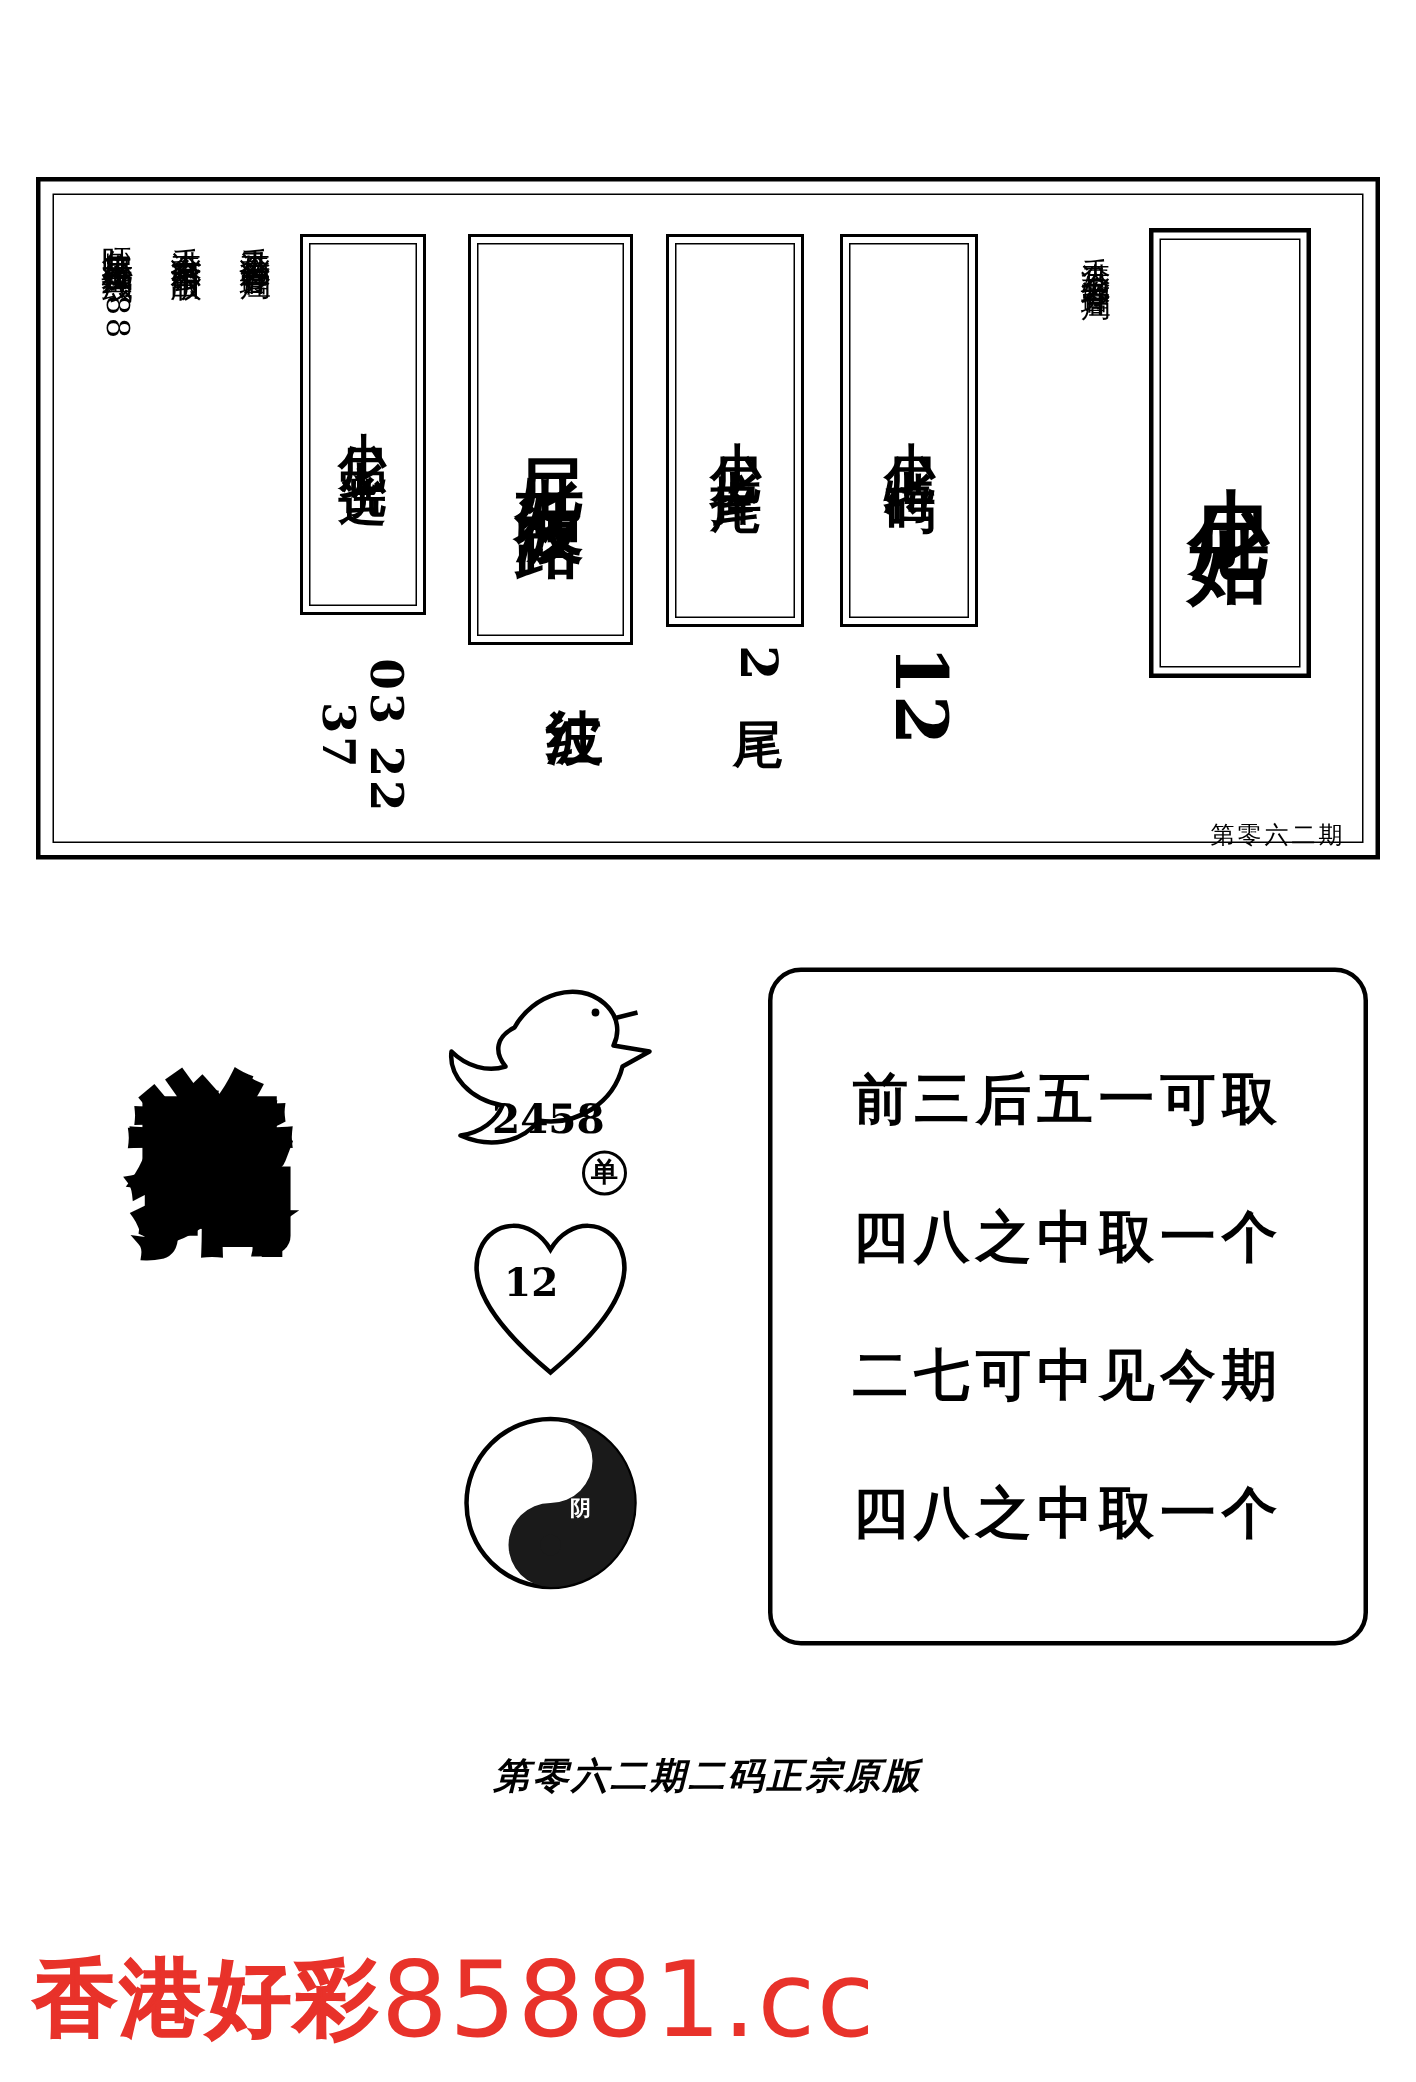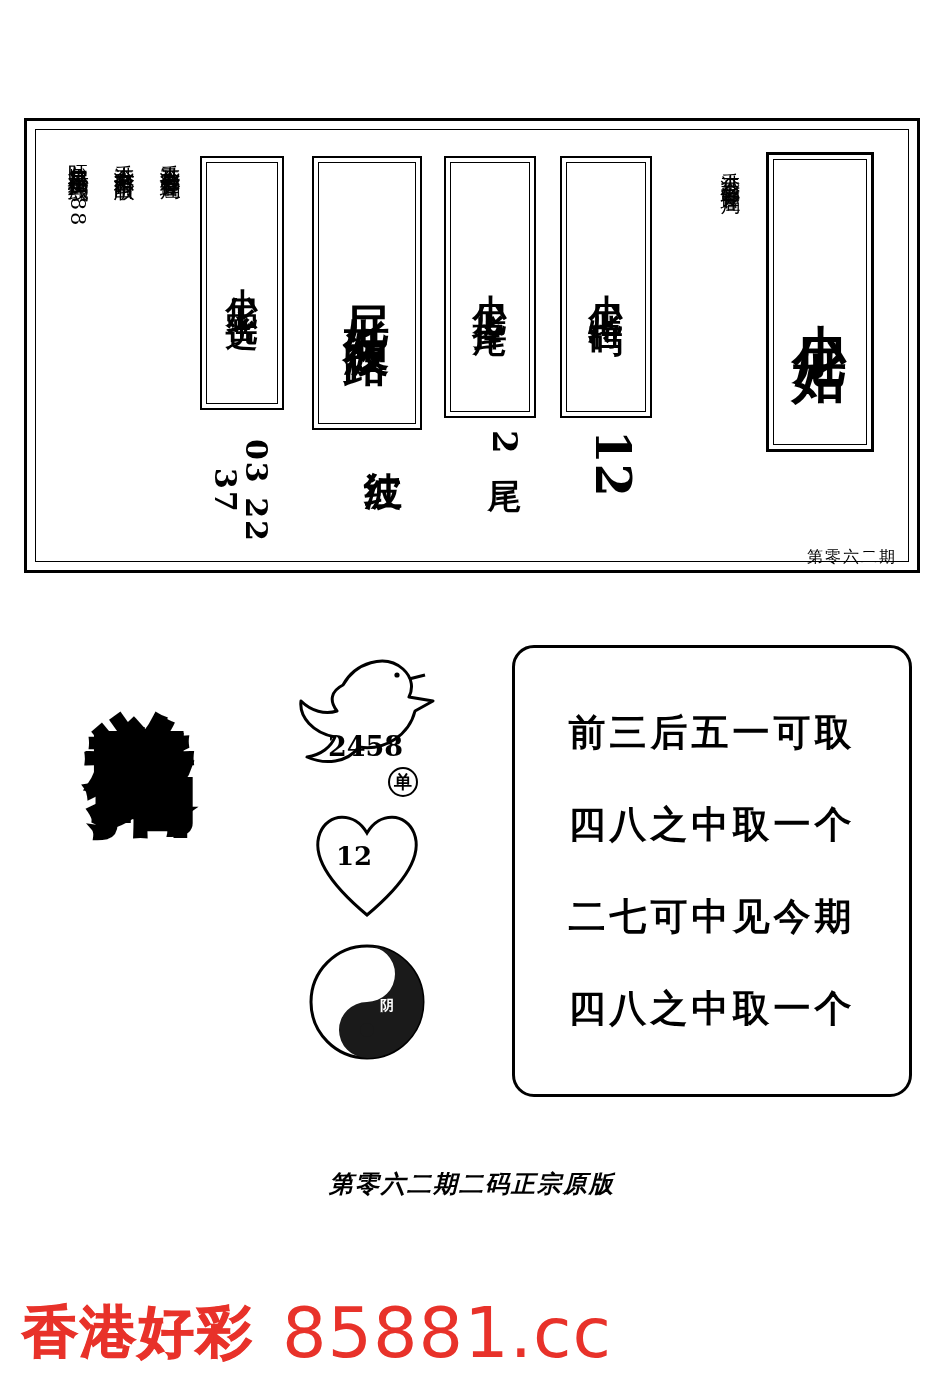--- a/index.html
+++ b/index.html
@@ -199,21 +199,20 @@
   
   .footer {
     position: absolute;
     left: 0;
     right: 0;
     bottom: 10px;
     height: 90px;
     display: flex;
     align-items: center;
     padding-left: 22px;
-    gap: 28px;
   }
   .footer-cn {
     font-family: "DejaVu Sans", sans-serif;
     font-weight: bold;
     font-size: 56px;
     color: #e8322a;
     letter-spacing: 2px;
     -webkit-text-stroke: 1px #e8322a;
   }
   .footer-url {

